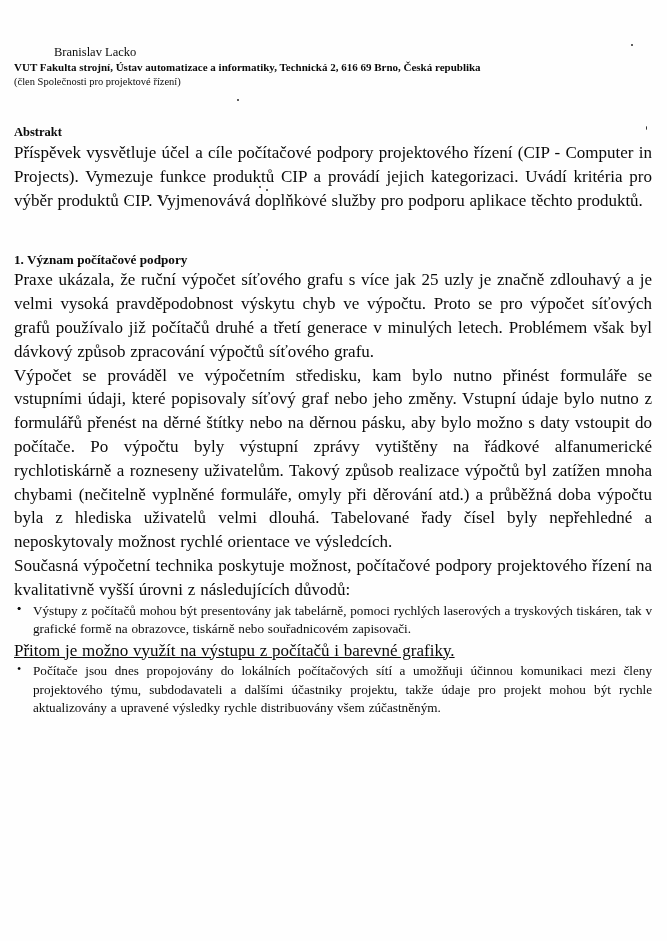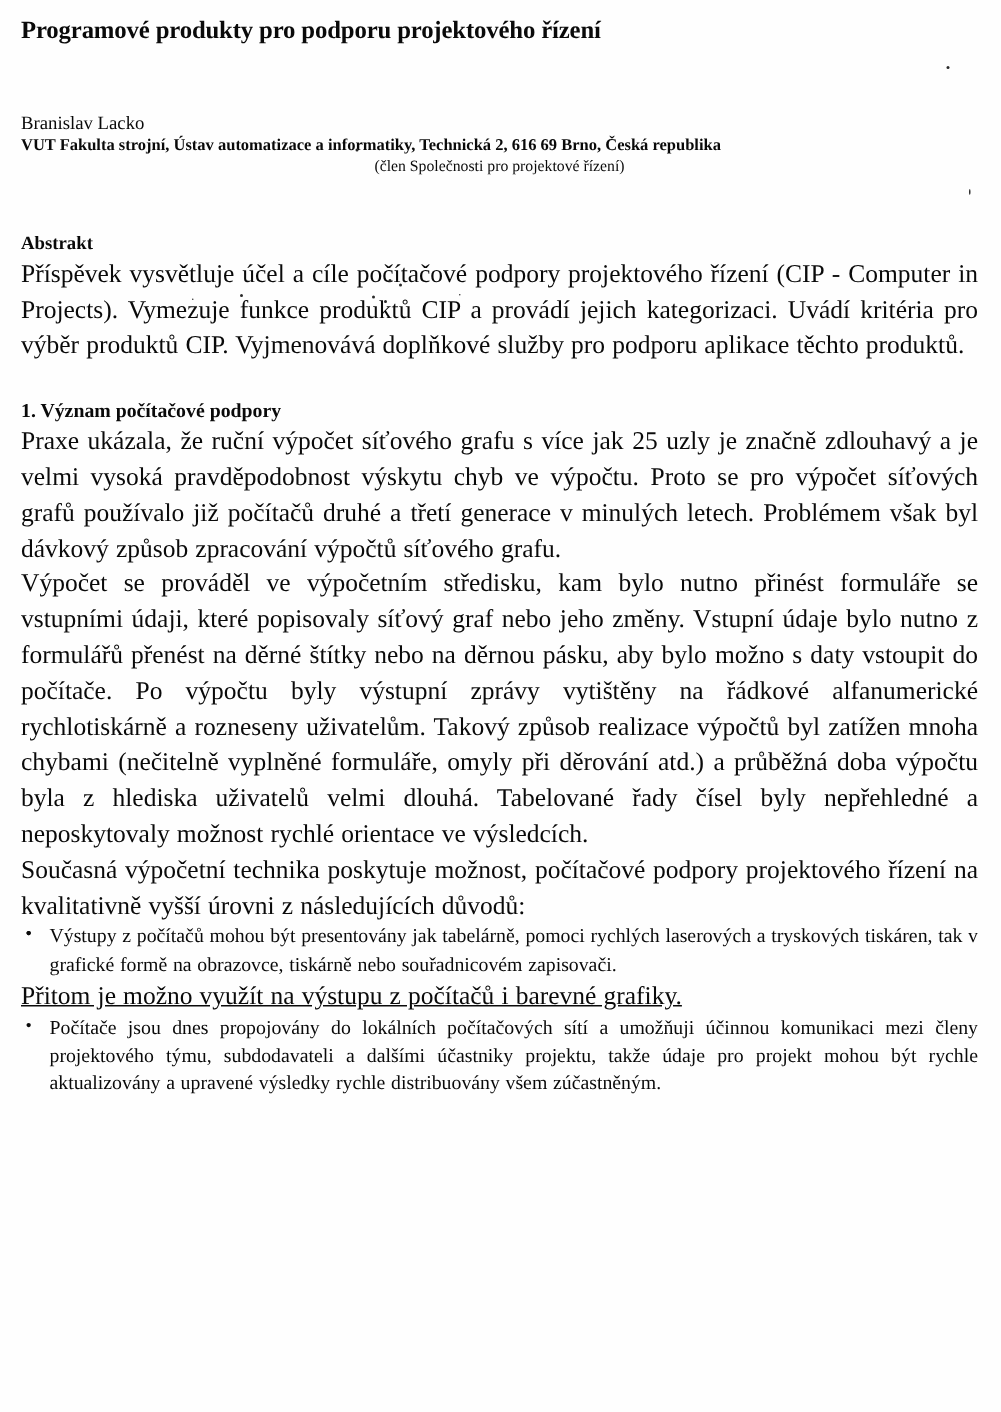--- a/index.html
+++ b/index.html
@@ -37,53 +37,53 @@
     margin-top: 10px;
     margin-bottom: 0;
     line-height: 1.2;
     font-family: "Liberation Serif", "DejaVu Serif", serif;
   }
 
   .author {
     font-size: 12.5px;
     margin-top: 45px;
     line-height: 1.2;
+    margin-left: 40px;
   }
 
   .affiliation {
     font-size: 11px;
     font-weight: bold;
     line-height: 1.35;
   }
   .affiliation .aff-sub {
     font-weight: normal;
     font-size: 10.5px;
     display: block;
-    text-align: center;
   }
 
   .abstract-heading {
     font-size: 12.5px;
     font-weight: bold;
     margin-top: 36px;
     margin-bottom: 1px;
   }
 
   p.body-par {
     font-size: 17px;
     text-align: justify;
     line-height: 1.40;
     margin: 0 0 0 0;
     word-spacing: 0.5px;
   }
 
   .section-heading {
     font-size: 13.2px;
     font-weight: bold;
-    margin-top: 24px;
+    margin-top: 40px;
     margin-bottom: 0;
   }
 
   .par-gap {
     margin-top: 18px;
   }
   .par-gap-sm {
     margin-top: 16px;
     text-decoration: underline;
   }
@@ -118,21 +118,20 @@
     pointer-events: none;
   }
 </style>
 </head>
 <body>
 
 <div id="page">
 
   <div class="content">
 
-    <h1 class="doc-title">Programové produkty pro podporu projektového řízení</h1>
 
     <div class="author">Branislav Lacko</div>
 
     <div class="affiliation">
       <span>VUT Fakulta strojní, Ústav automatizace a informatiky, Technická 2, 616 69 Brno, Česká republika</span>
       <span class="aff-sub">(člen Společnosti pro projektové řízení)</span>
     </div>
 
     <div class="abstract-heading">Abstrakt</div>
 

